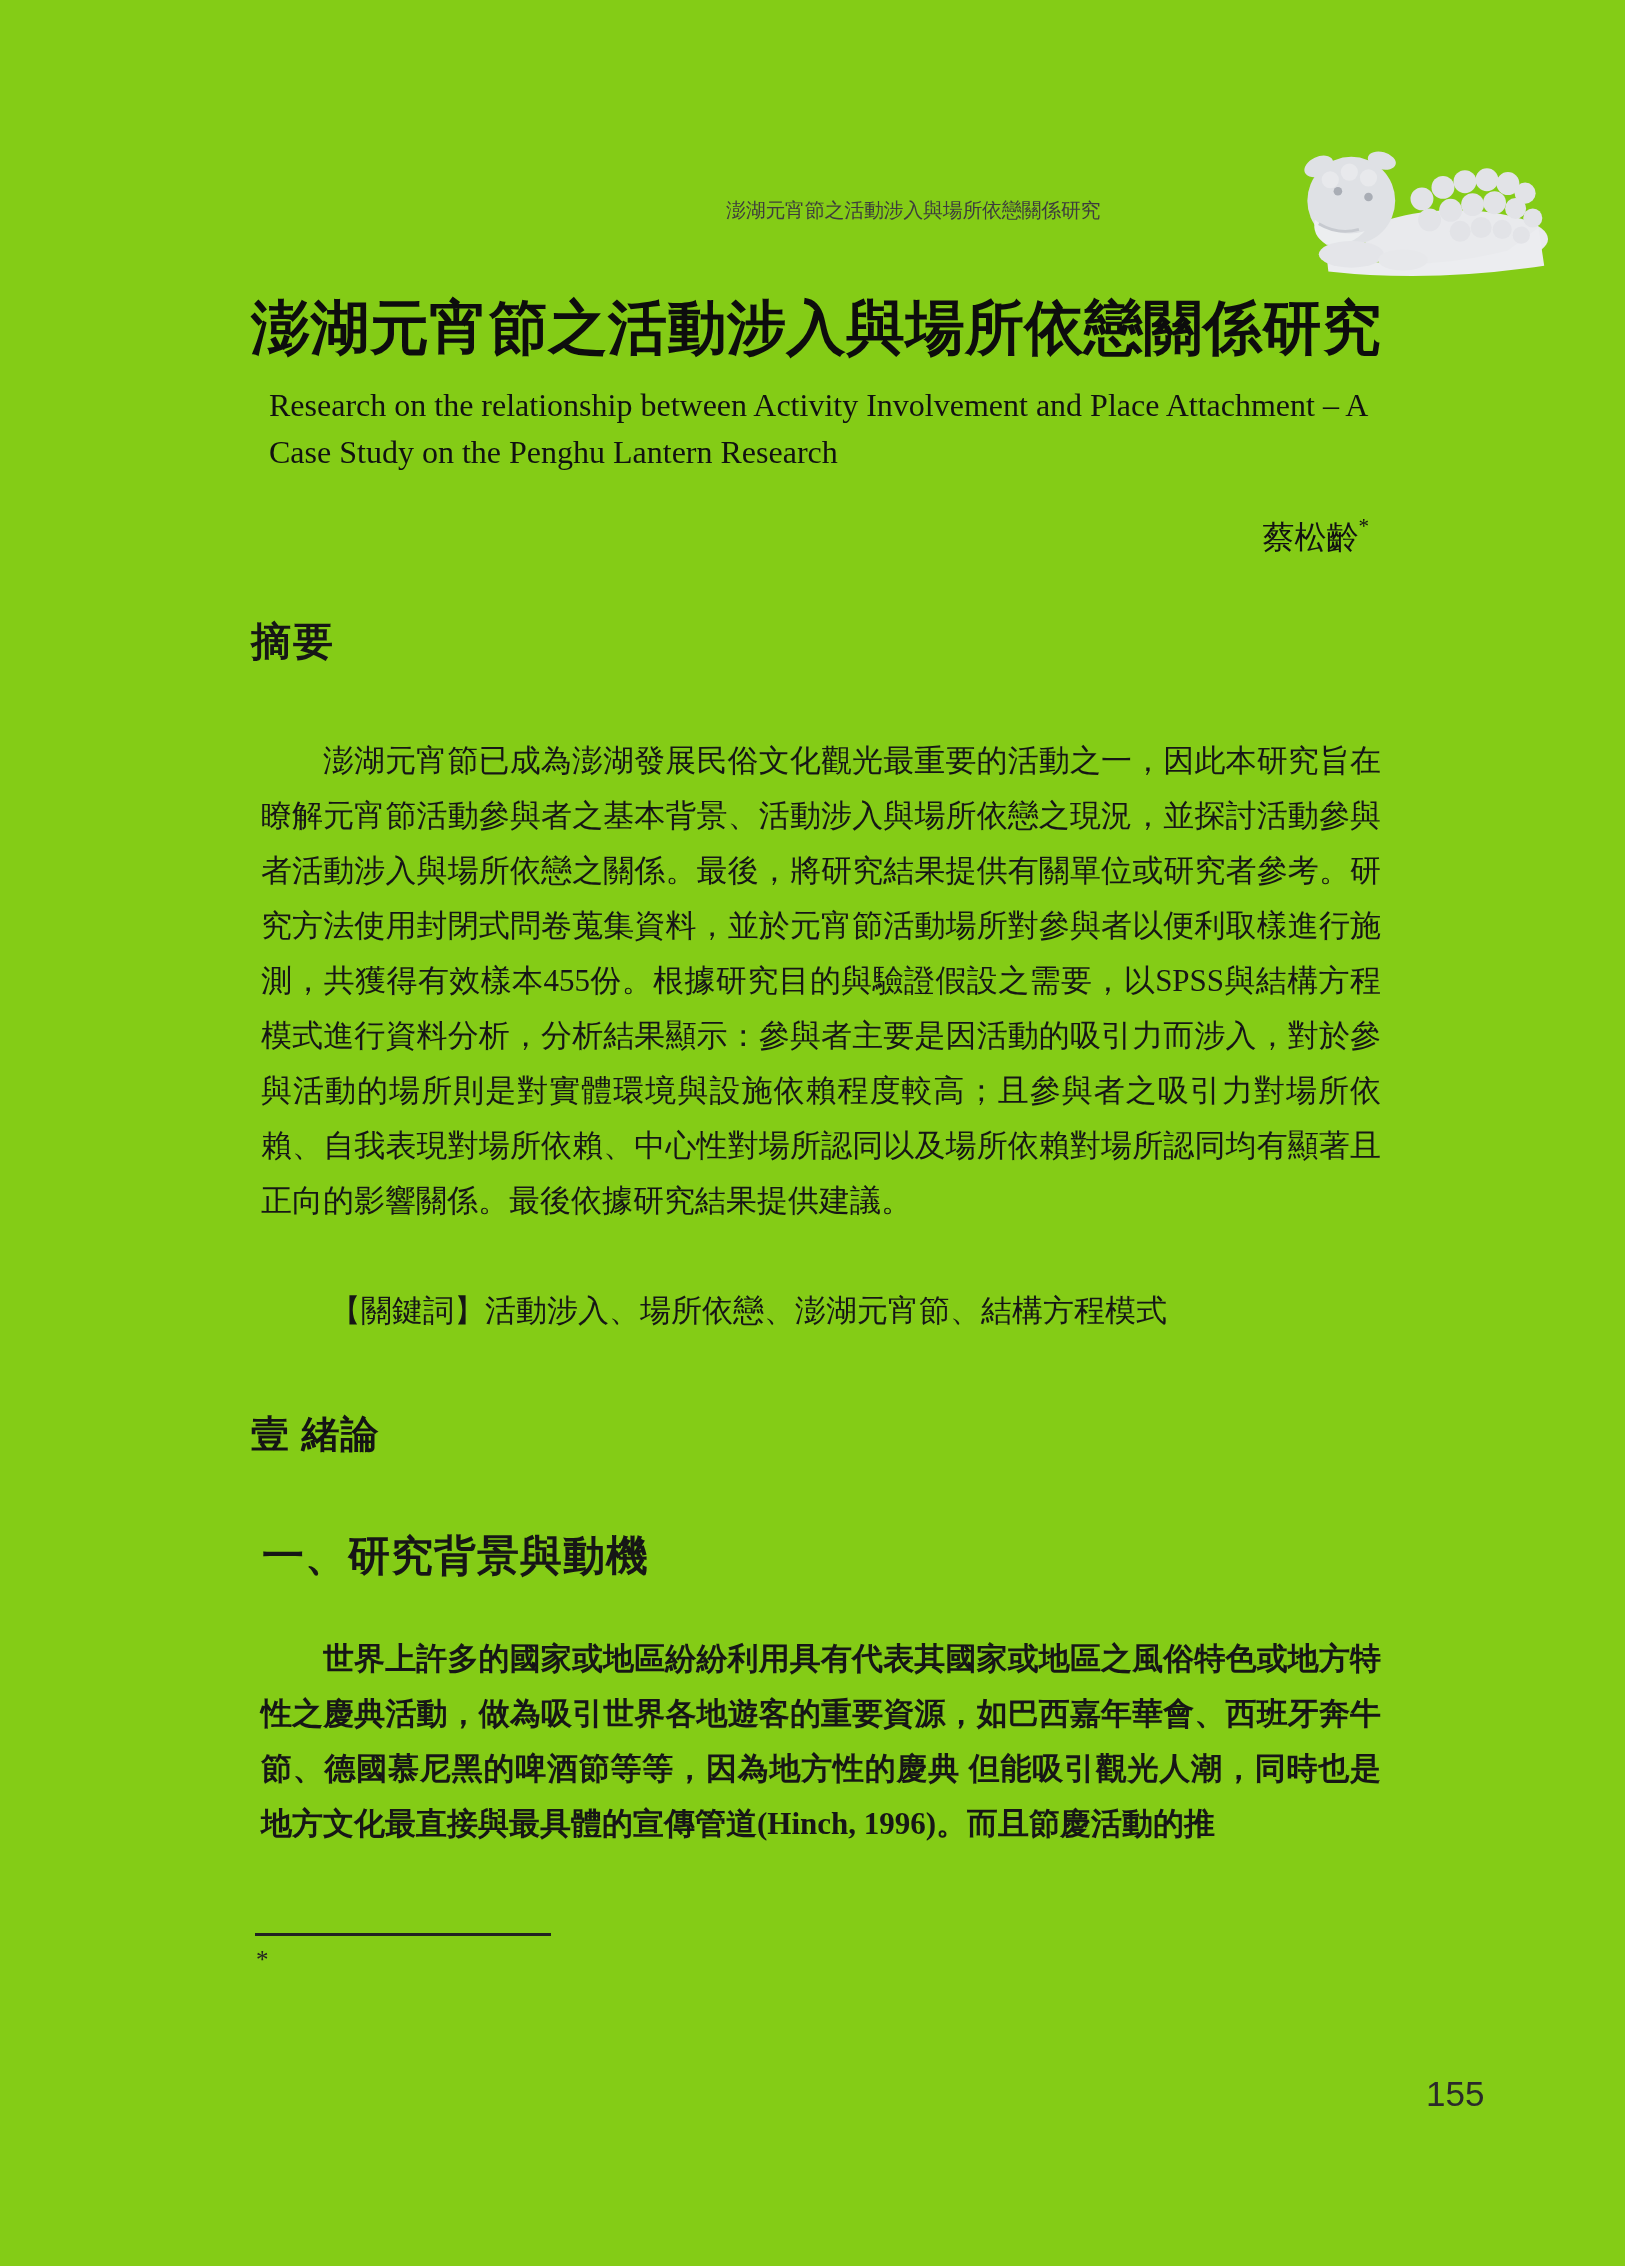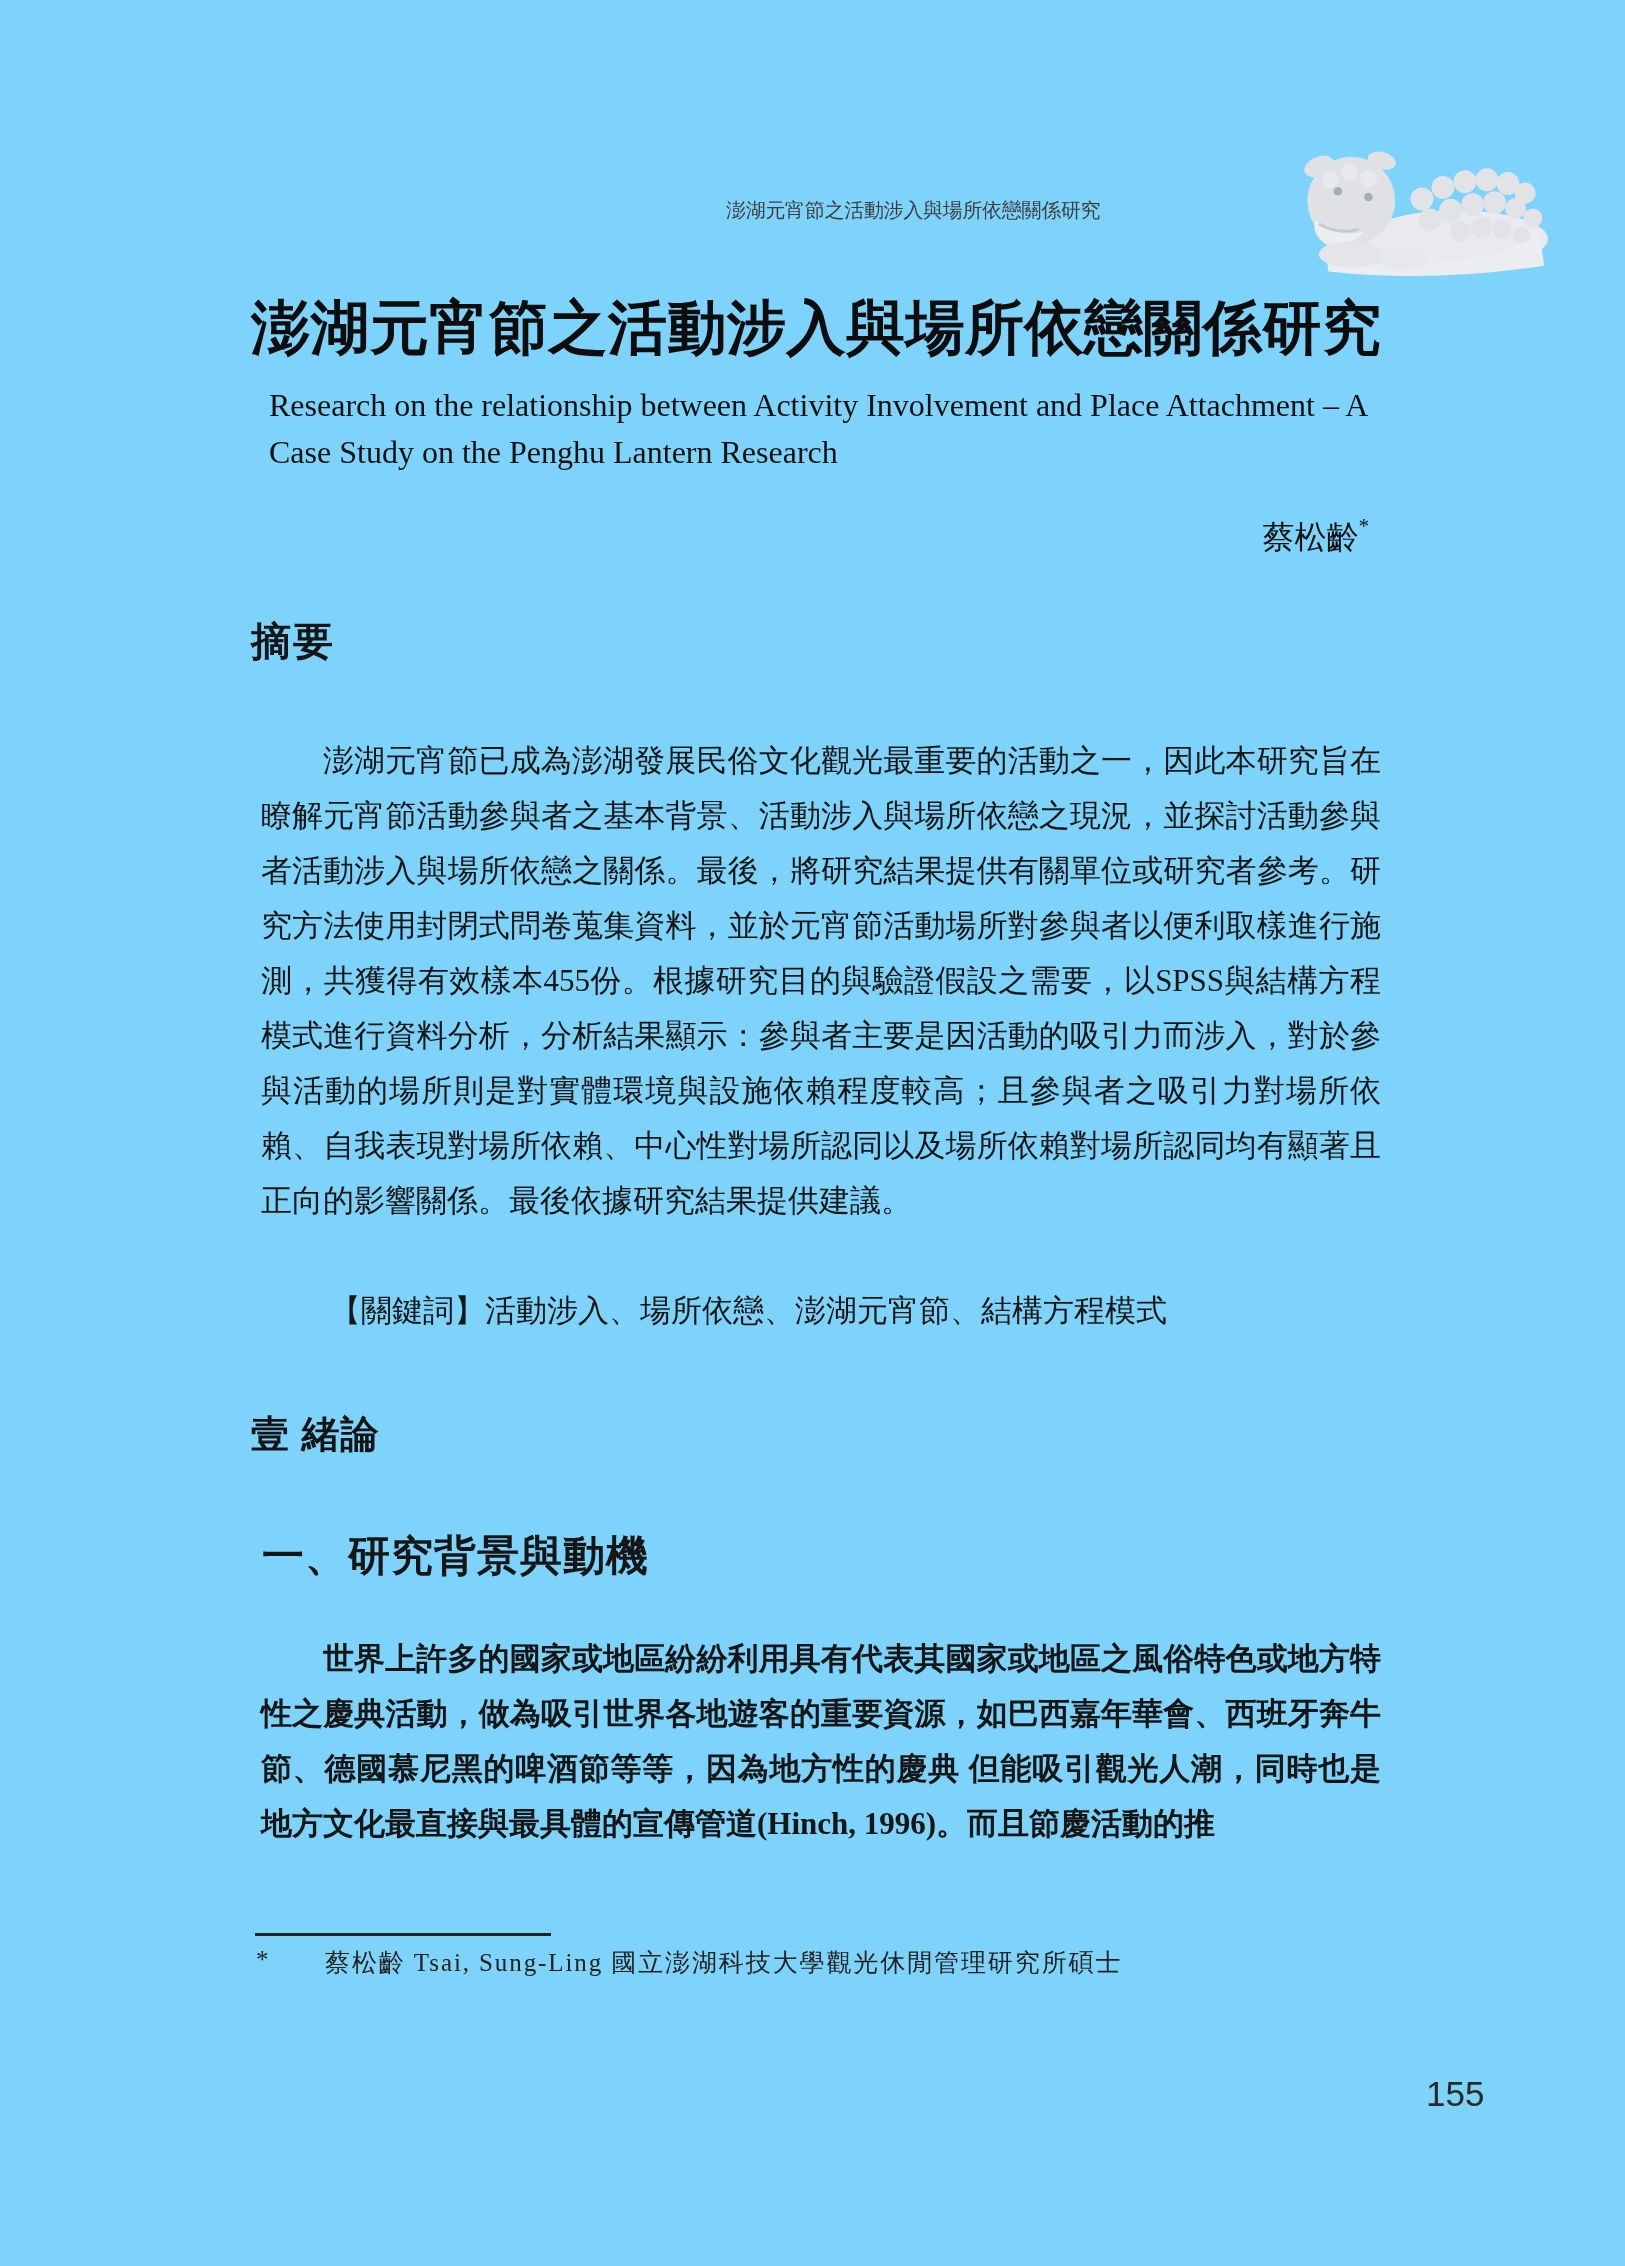--- a/index.html
+++ b/index.html
@@ -1,20 +1,20 @@
 <!DOCTYPE html>
 <html lang="zh-Hant"><head>
 <meta charset="utf-8">
 <style>
   html,body{margin:0;padding:0;background:#9c9c9c;}
   .page{
     position:relative;
     width:1625px;height:2266px;
     margin:0 auto;
-    background:#7dd3fc;
+    background:#84cc16;
     overflow:hidden;
     font-family:"Liberation Serif","DejaVu Serif",serif;
     color:#1c1c1c;
   }
   
   .running-header{
     position:absolute;top:197px;left:726px;width:382px;
     font-size:20px;letter-spacing:-0.3px;color:#3d3d3d;
     white-space:nowrap;
   }
@@ -158,19 +158,18 @@
 
   <h2 class="section-heading" style="margin:0;">壹 緒論</h2>
 
   <h3 class="subsection-heading" style="margin:0;">一、研究背景與動機</h3>
 
   <p class="body-paragraph" style="margin:0;">世界上許多的國家或地區紛紛利用具有代表其國家或地區之風俗特色或地方特性之慶典活動，做為吸引世界各地遊客的重要資源，如巴西嘉年華會、西班牙奔牛節、德國慕尼黑的啤酒節等等，因為地方性的慶典 但能吸引觀光人潮，同時也是地方文化最直接與最具體的宣傳管道(Hinch, 1996)。而且節慶活動的推</p>
 
   <div class="footnote-rule"></div>
   <div class="footnote">
     <span class="fn-mark">*</span>
-    <span>蔡松齡 Tsai, Sung-Ling 國立澎湖科技大學觀光休閒管理研究所碩士</span>
   </div>
 
   <div class="page-number">155</div>
 
 </div>
 
 
 </body></html>

